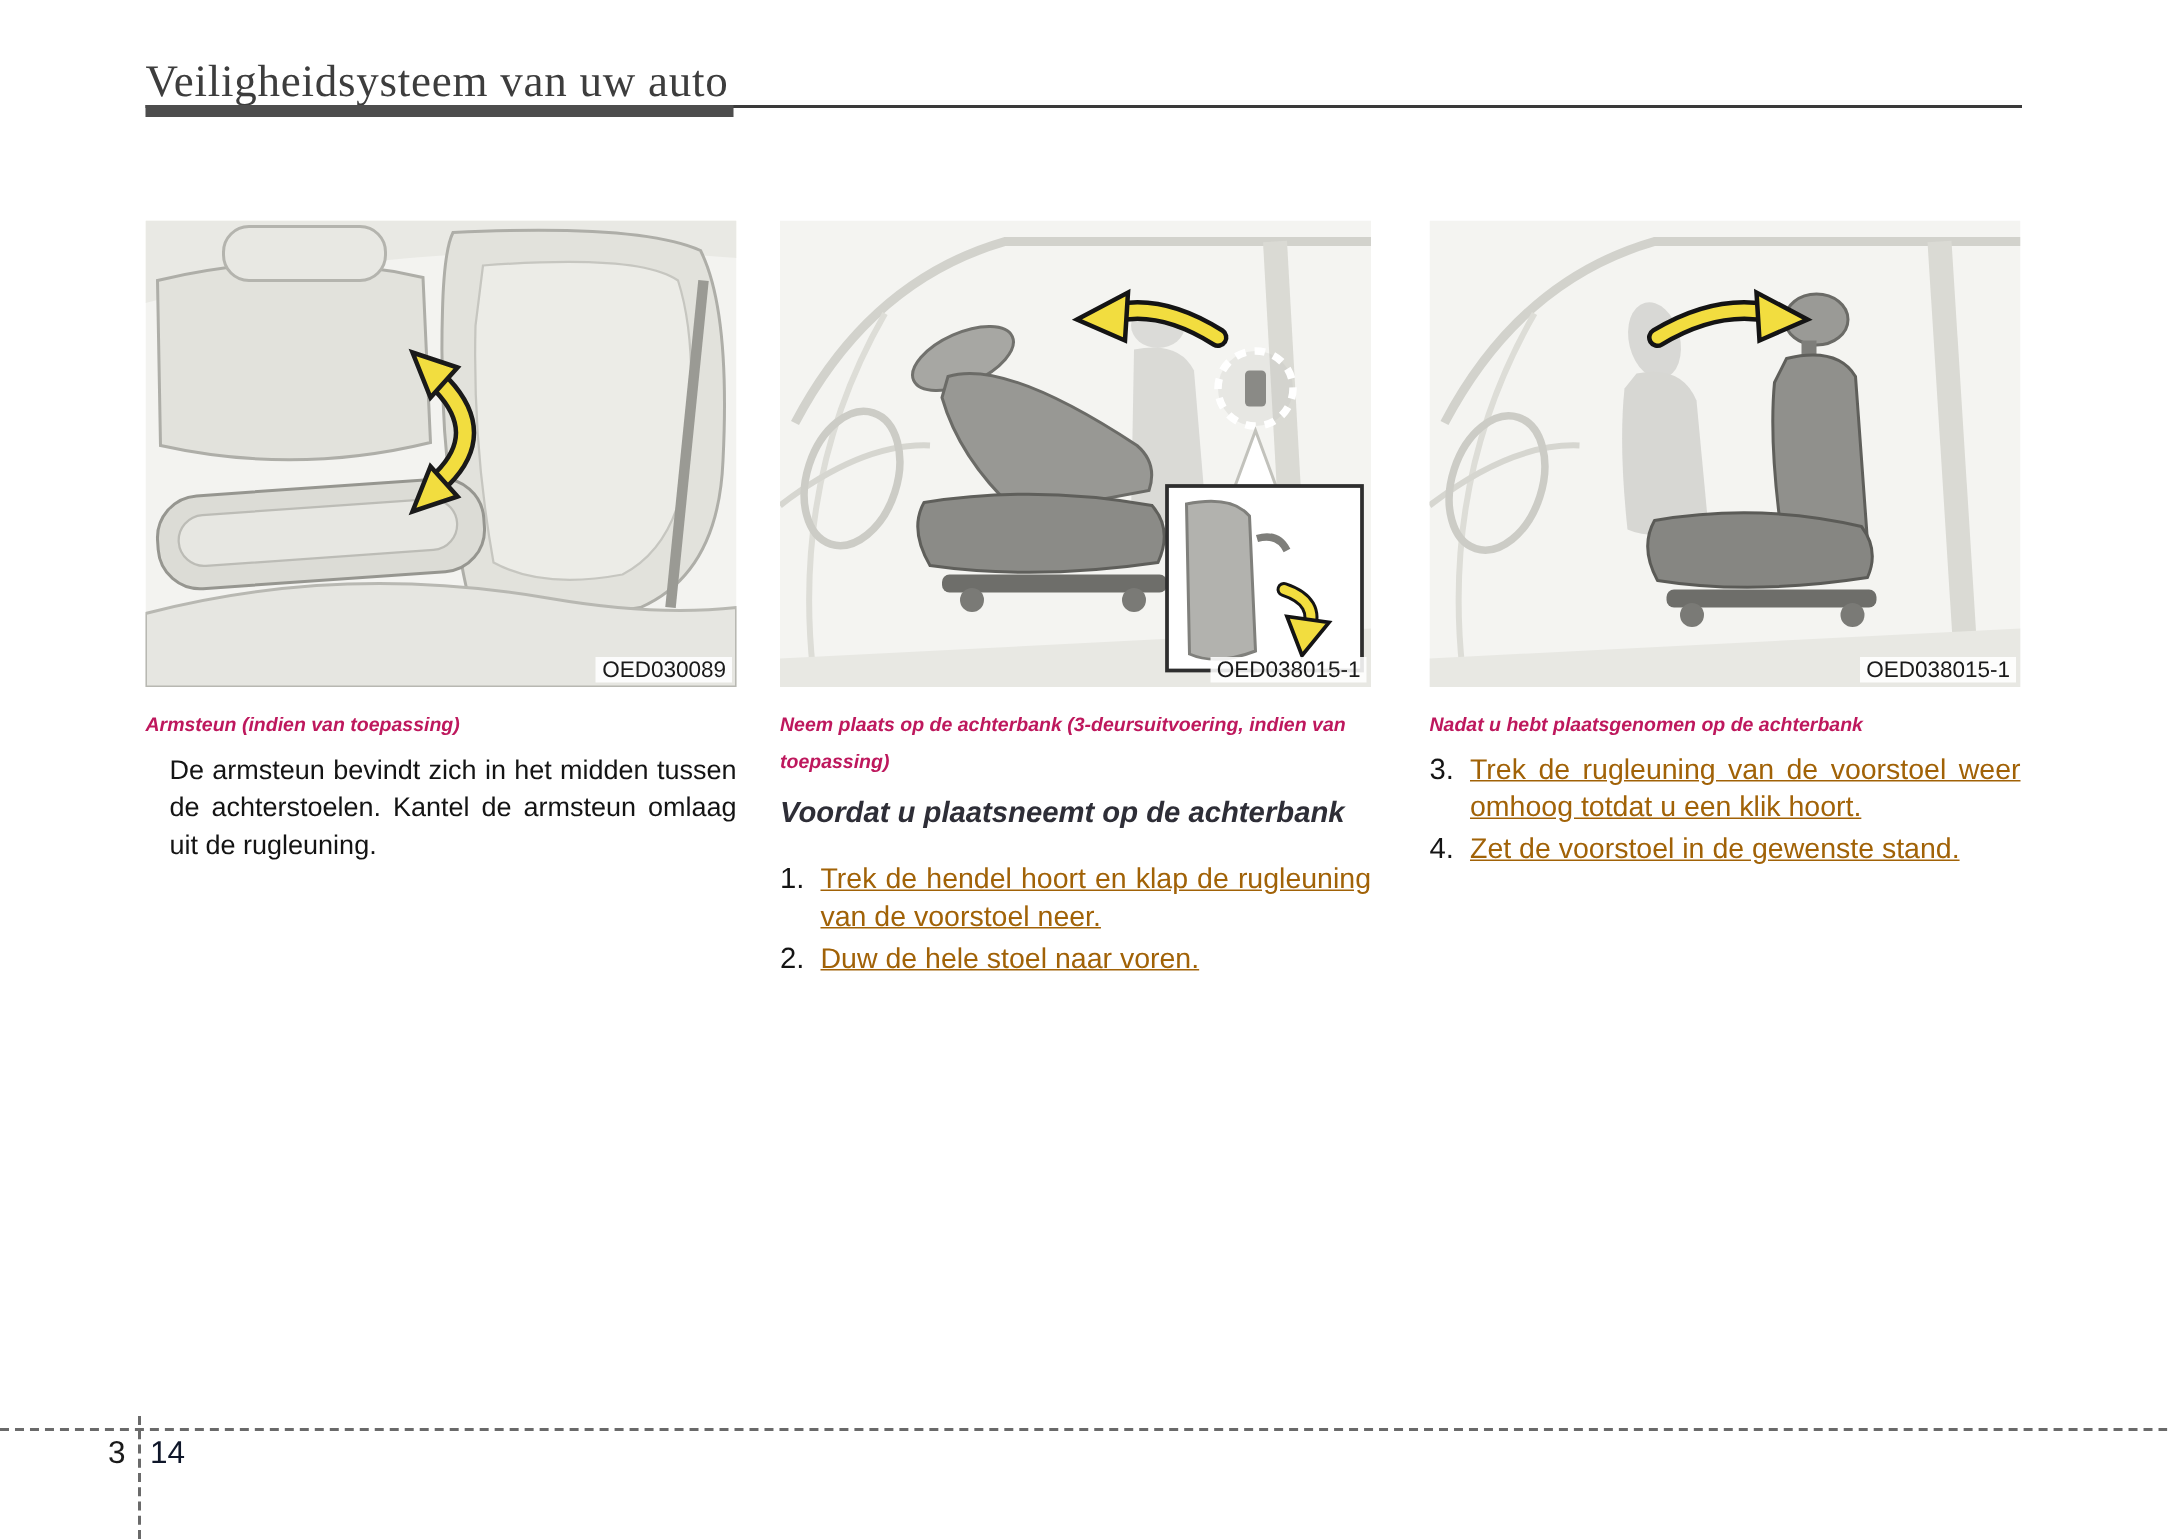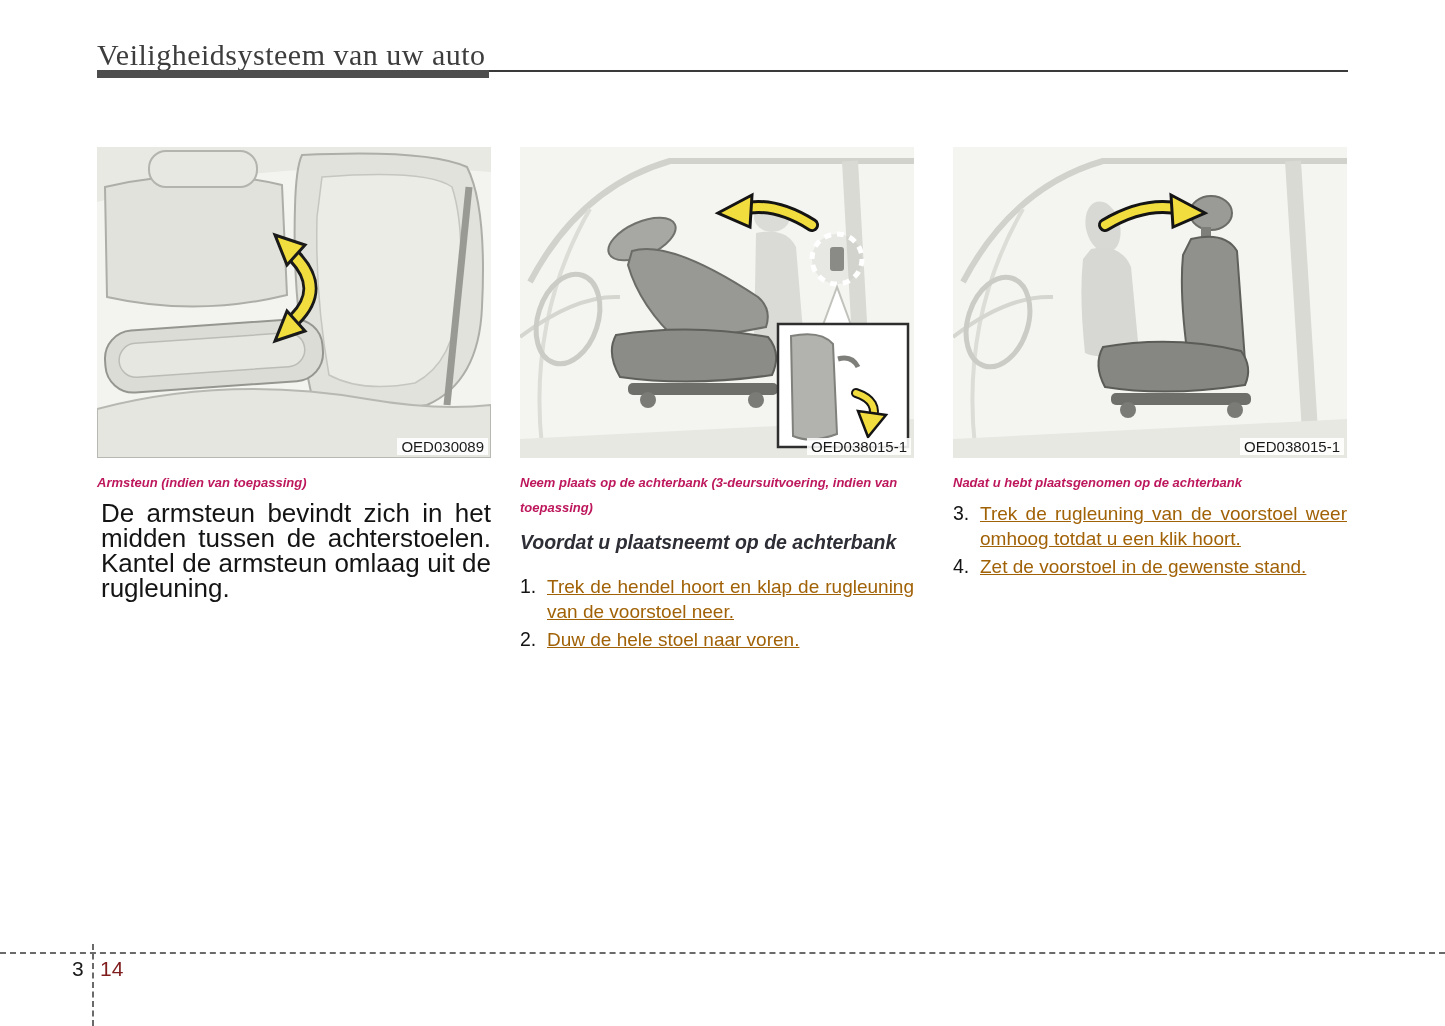--- a/index.html
+++ b/index.html
@@ -77,22 +77,22 @@
   }
   .subheading {
     margin: 10px 0 19px 0;
     font-size: 19.5px;
     line-height: 25px;
     font-weight: bold;
     font-style: italic;
     color: #2e2e37;
   }
   .body-text {
-    margin: 6px 0 0 4px;
-    font-size: 26px;
+    margin: 6px 0 0 16px;
+    font-size: 18px;
     line-height: 25px;
     text-align: justify;
     color: #141414;
   }
   .num-list { margin-top: 6px; }
   .num-item { display: flex; margin-top: 3px; }
   .num-item .marker {
     flex: 0 0 27px;
     font-size: 19.5px;
     line-height: 25px;
@@ -130,21 +130,21 @@
     left: 72px;
     top: 957px;
     font-size: 21px;
     color: #1a1a1a;
   }
   .page-number {
     position: absolute;
     left: 100px;
     top: 957px;
     font-size: 21px;
-    color: #7f1d1d;
+    color: #0f172a;
   }
 </style>
 </head>
 <body>
 
 <div class="page">
 
   <h1 class="header-title">Veiligheidsysteem van uw auto</h1>
   <div class="header-line"></div>
   <div class="header-bar"></div>

